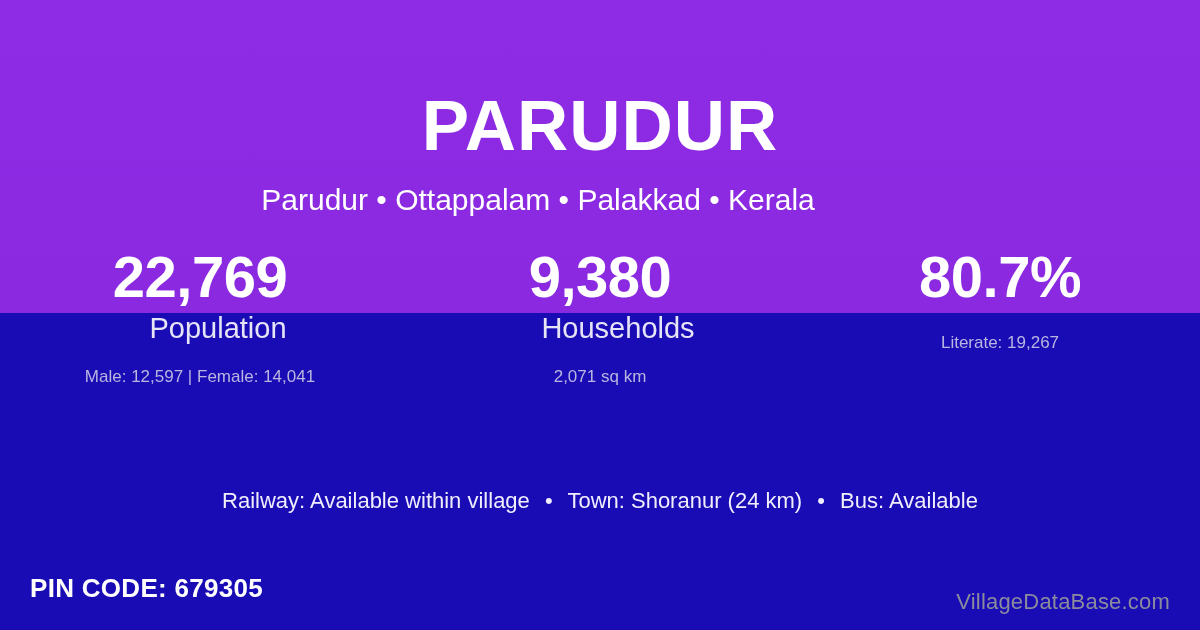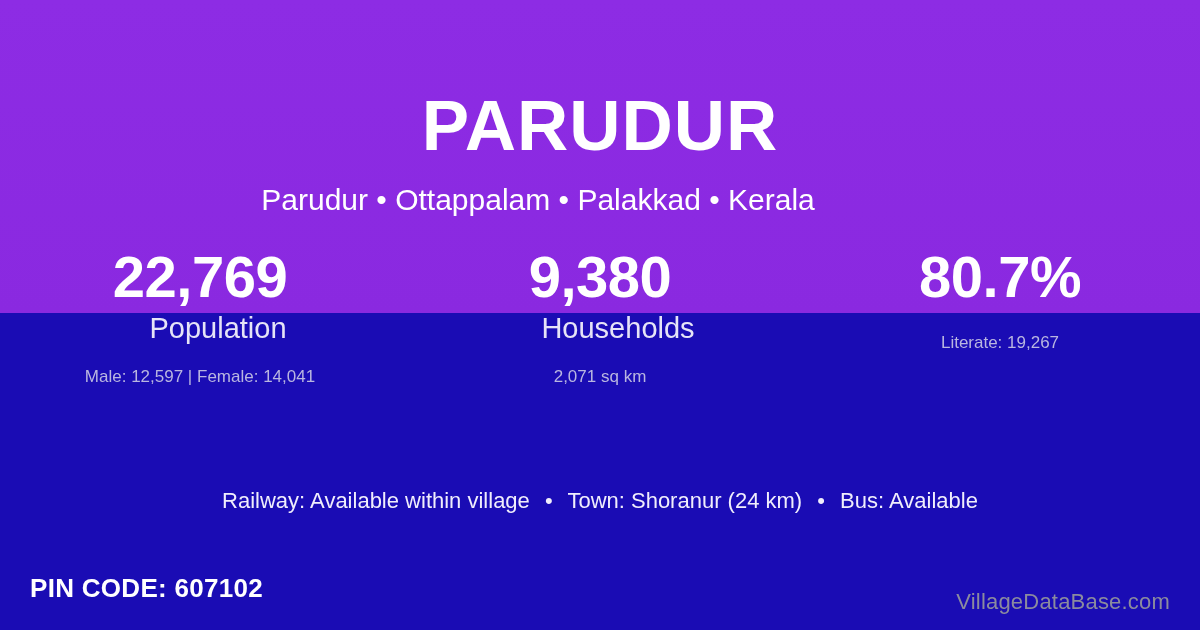--- a/index.html
+++ b/index.html
@@ -160,16 +160,16 @@
   </div>
 
   <div class="info-row">
     <span>Railway: Available within village</span>
     <span class="info-sep">•</span>
     <span>Town: Shoranur (24 km)</span>
     <span class="info-sep">•</span>
     <span>Bus: Available</span>
   </div>
 
-  <div class="pin-code">PIN CODE: 607102</div>
+  <div class="pin-code">PIN CODE: 679305</div>
   <div class="brand">VillageDataBase.com</div>
 
 </div>
 
 </body></html>

